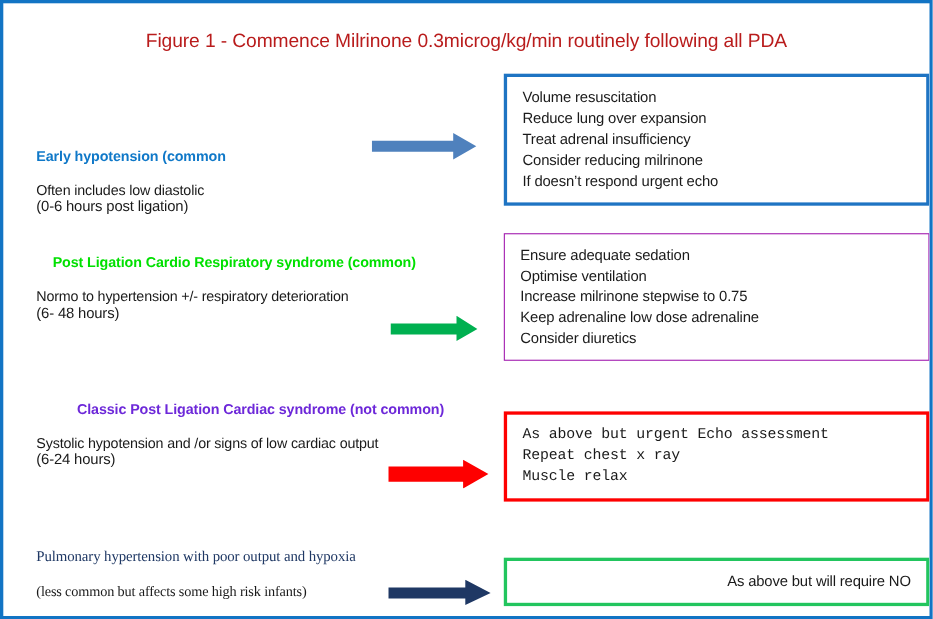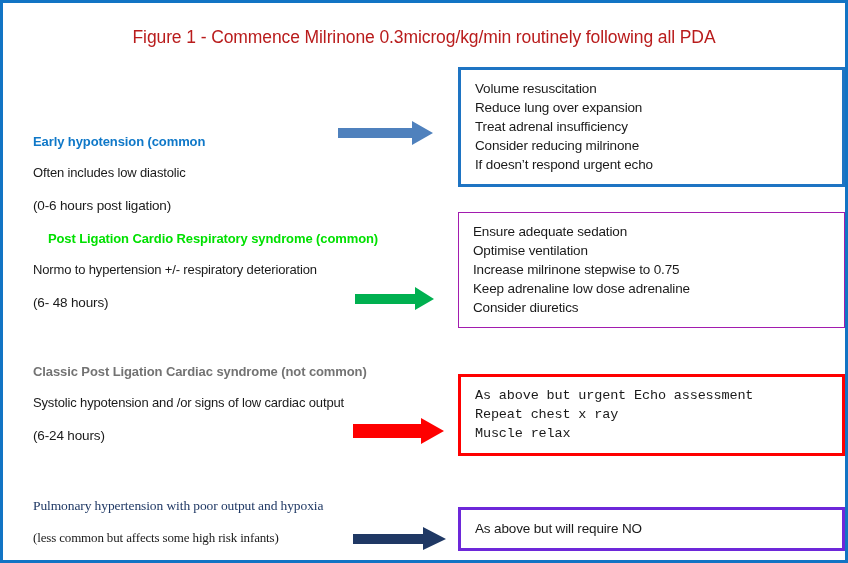--- a/index.html
+++ b/index.html
@@ -50,21 +50,20 @@
   .row-desc {
     font-size: 13px;
     color: #1a1a1a;
     margin-top: 16px;
     white-space: nowrap;
     letter-spacing: -0.15px;
   }
   .row-time {
     font-size: 13.5px;
     color: #1a1a1a;
-    margin-top: 18px;
     white-space: nowrap;
     letter-spacing: -0.15px;
   }
 
   
   .arrow {
     position: absolute;
     display: block;
   }
 
@@ -81,21 +80,21 @@
     font-size: 13.5px;
     line-height: 19px;
     color: #1a1a1a;
     white-space: nowrap;
     letter-spacing: -0.15px;
   }
 
   .box-blue   { border: 3px solid #1e74c3; }
   .box-green  { border: 1px solid #a21caf; }
   .box-red    { border: 3px solid #fe0000; font-family: Liberation Mono, monospace; }
-  .box-navy   { border: 3px solid #6d28d9; }
+  .box-navy   { border: 3px solid #22c55e; text-align: right; }
 
   
   #left-1  { top: 93px; }
   #left-2  { top: 228px; }
   #left-3  { top: 361px; }
   #left-4  { top: 495px; }
 
   #box-1 { top: 64px; }
   #box-2 { top: 209px; }
   #box-3 { top: 371px; }
@@ -143,21 +142,21 @@
 
   <div class="action-box box-green" id="box-2">
     <div class="line">Ensure adequate sedation</div>
     <div class="line">Optimise ventilation</div>
     <div class="line">Increase milrinone stepwise to 0.75</div>
     <div class="line">Keep adrenaline low dose adrenaline</div>
     <div class="line">Consider diuretics</div>
   </div>
 
   <div class="row-left" id="left-3" style="width:360px;">
-    <div class="row-heading" style="color:#737373;">Classic Post Ligation Cardiac syndrome (not common)</div>
+    <div class="row-heading" style="color:#6d28d9;margin-left:37px;">Classic Post Ligation Cardiac syndrome (not common)</div>
     <div class="row-desc">Systolic hypotension and /or signs of low cardiac output</div>
     <div class="row-time">(6-24 hours)</div>
   </div>
 
   <svg class="arrow" id="arrow-3" width="92" height="26" viewBox="0 0 92 26">
     <path d="M0 6 H68 V0 L91 13 L68 26 V20 H0 Z" fill="#fe0000"></path>
   </svg>
 
   <div class="action-box box-red" id="box-3">
     <div class="line">As above but urgent Echo assessment</div>

